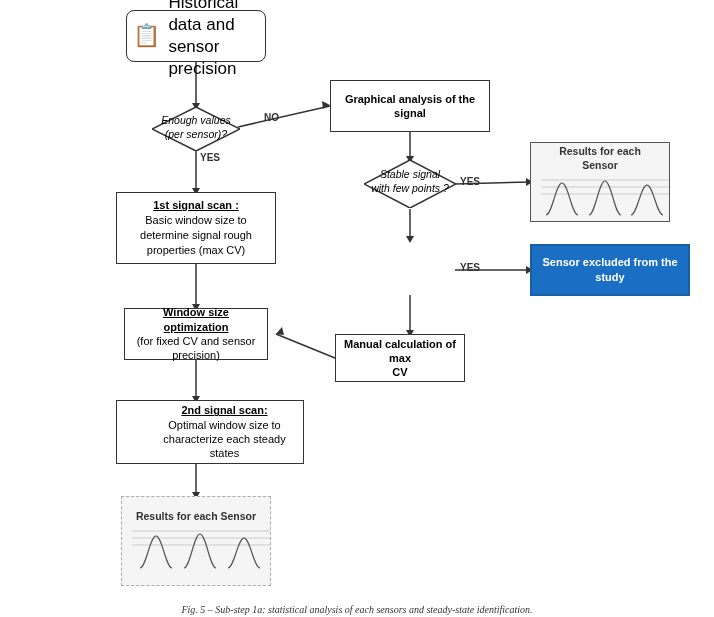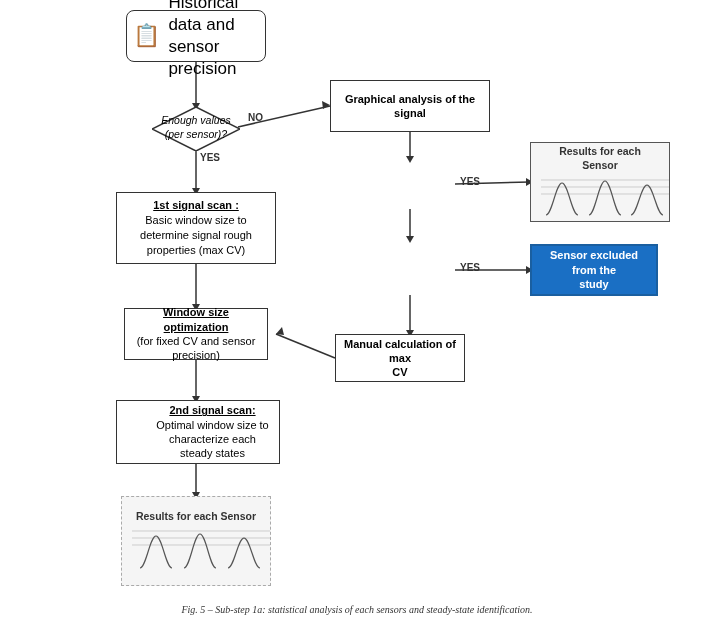--- a/index.html
+++ b/index.html
@@ -87,21 +87,21 @@
     }
     
     .box-winopt {
       width: 144px;
       height: 52px;
       left: 124px;
       top: 308px;
     }
     
     .box-scan2 {
-      width: 164px;
+      width: 188px;
       height: 64px;
       left: 116px;
       top: 400px;
       padding-left: 35px;
     }
     
     .box-results-bottom {
       width: 150px;
       height: 90px;
       left: 121px;
@@ -124,21 +124,21 @@
       width: 140px;
       height: 80px;
       left: 530px;
       top: 142px;
       border: 1.5px solid #555;
       background: #f5f5f5;
     }
 
     
     .box-excluded {
-      width: 128px;
+      width: 160px;
       height: 52px;
       left: 530px;
       top: 244px;
       background: #1a6fc4;
       color: #fff;
       font-weight: bold;
       border: 2px solid #1a5fa0;
     }
 
     
@@ -234,21 +234,21 @@
       <polygon points="44,0 88,22 44,44 0,22" fill="#fff" stroke="#333" stroke-width="1.5"></polygon>
     </svg>
     <div class="diamond-label" style="width:80px; top:7px; left:4px;">
       <em>Enough values</em><br>
       <em>(per sensor)?</em>
     </div>
   </div>
 
   <div class="label-text" style="left:200px; top:152px;">YES</div>
 
-  <div class="label-text" style="left:248px; top:112px;">NO</div>
+  <div class="label-text" style="left:264px; top:112px;">NO</div>
 
   <div class="box box-scan1">
     <div style="font-size:11px; line-height:1.35;">
       <div style="text-decoration:underline; font-weight:bold; font-size:11px;">
         <span>1st signal scan :</span>
       </div>
       <div>Basic window size to determine signal rough properties (max CV)</div>
     </div>
   </div>
 
@@ -285,20 +285,29 @@
     </div>
   </div>
 
   <div class="box box-graphical">
     <div style="font-size:11px; font-weight:bold; text-align:center; line-height:1.3;">
       <span>Graphical analysis of the</span><br>
       <span>signal</span>
     </div>
   </div>
 
+  <div class="diamond-wrapper" style="left:364px; top:160px;">
+    <svg width="92" height="48">
+      <polygon points="46,0 92,24 46,48 0,24" fill="#fff" stroke="#333" stroke-width="1.5"></polygon>
+    </svg>
+    <div class="diamond-label" style="width:84px; top:8px; left:4px;">
+      <span>Stable signal</span><br>
+      <span>with few points ?</span>
+    </div>
+  </div>
 
   <div class="label-text" style="left:460px; top:176px;">YES</div>
 
 
   <div class="label-text" style="left:460px; top:262px;">YES</div>
 
   <div class="box box-results-right">
     <div style="width:100%; padding: 2px 4px;">
       <div class="chart-title">Results for each Sensor</div>
       <svg width="128" height="48" style="display:block; margin: 2px auto 0 auto;">

